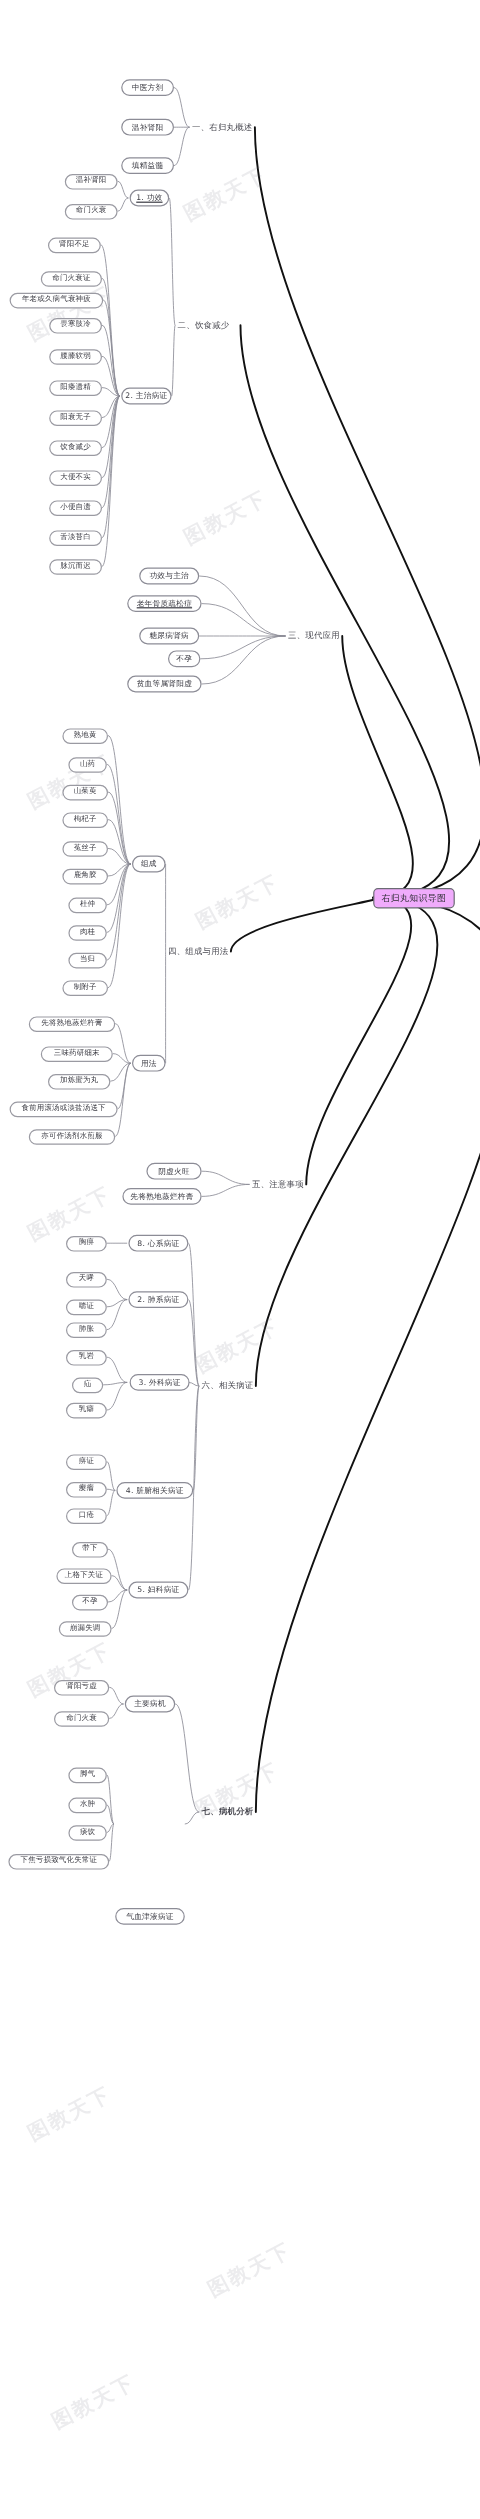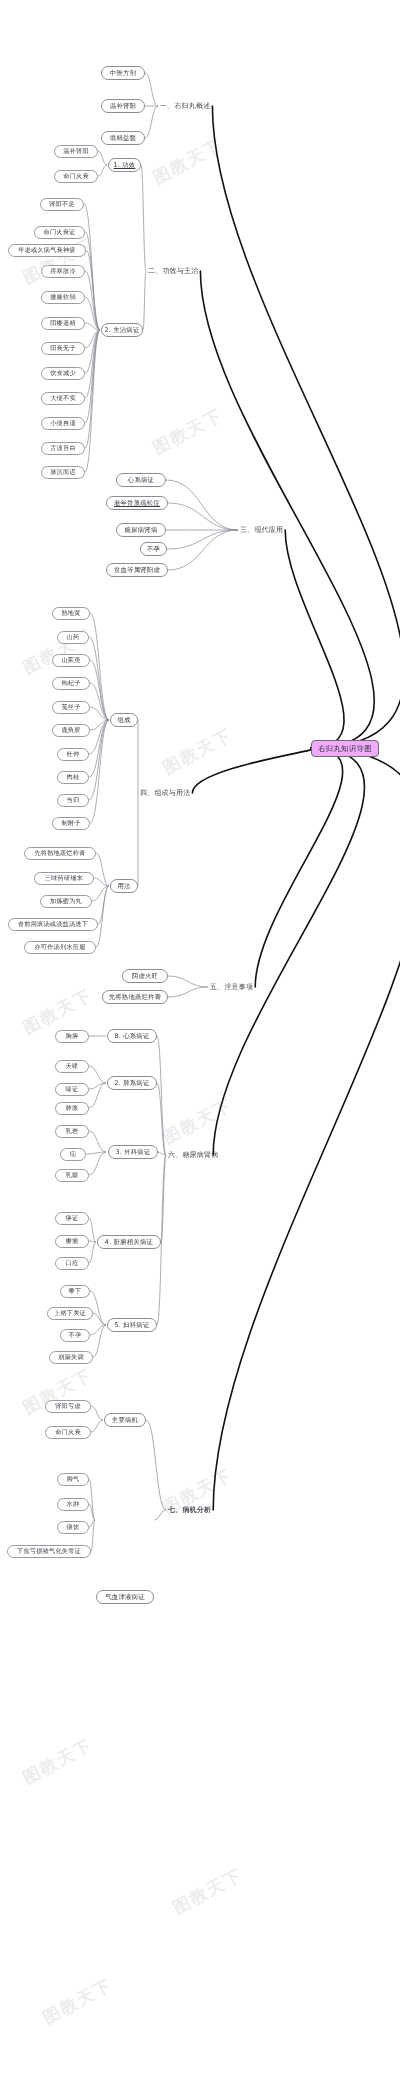--- a/index.html
+++ b/index.html
@@ -180,39 +180,39 @@
   <div class="wm" style="left:160px;top:1480px">图教天下</div>
   <div class="wm" style="left:20px;top:1750px">图教天下</div>
   <div class="wm" style="left:170px;top:1880px">图教天下</div>
   <div class="wm" style="left:40px;top:1990px">图教天下</div>
 
   <div id="nodes">
       <div class="node lvl1" style="left: 160px; top: 100px;">一、右归丸概述</div>
       <div class="node lvl2" style="left: 101px; top: 66px; width: 44px; height: 14px;">中医方剂</div>
       <div class="node lvl2" style="left: 101px; top: 99px; width: 44px; height: 14px;">温补肾阳</div>
       <div class="node lvl2" style="left: 101px; top: 131px; width: 44px; height: 14px;">填精益髓</div>
-      <div class="node lvl1" style="left: 148px; top: 265px;">二、功效与主治</div>
+      <div class="node lvl1" style="left: 148px; top: 265px;">二、饮食减少</div>
       <div class="node lvl2" style="left: 108px; top: 158px; width: 33px; height: 14px; text-decoration: underline;">1. 功效</div>
       <div class="node " style="left: 54px; top: 144.5px; width: 44px; height: 13px;">温补肾阳</div>
       <div class="node " style="left: 54px; top: 169.5px; width: 44px; height: 13px;">命门火衰</div>
       <div class="node lvl2" style="left: 101px; top: 323px; width: 42px; height: 14px;">2. 主治病证</div>
       <div class="node " style="left: 40px; top: 197.5px; width: 44px; height: 13px;">肾阳不足</div>
       <div class="node " style="left: 34px; top: 225.5px; width: 51px; height: 13px;">命门火衰证</div>
       <div class="node " style="left: 8px; top: 243.5px; width: 78px; height: 13px;">年老或久病气衰神疲</div>
       <div class="node " style="left: 41px; top: 264.5px; width: 44px; height: 13px;">畏寒肢冷</div>
       <div class="node " style="left: 41px; top: 290.5px; width: 44px; height: 13px;">腰膝软弱</div>
       <div class="node " style="left: 41px; top: 316.5px; width: 44px; height: 13px;">阳痿遗精</div>
       <div class="node " style="left: 41px; top: 341.5px; width: 44px; height: 13px;">阳衰无子</div>
       <div class="node " style="left: 41px; top: 366.5px; width: 44px; height: 13px;">饮食减少</div>
       <div class="node " style="left: 41px; top: 391.5px; width: 44px; height: 13px;">大便不实</div>
       <div class="node " style="left: 41px; top: 416.5px; width: 44px; height: 13px;">小便自遗</div>
       <div class="node " style="left: 41px; top: 441.5px; width: 44px; height: 13px;">舌淡苔白</div>
       <div class="node " style="left: 41px; top: 465.5px; width: 44px; height: 13px;">脉沉而迟</div>
       <div class="node lvl1" style="left: 240px; top: 524px;">三、现代应用</div>
-      <div class="node lvl2" style="left: 116px; top: 473px; width: 50px; height: 14px;">心系病证</div>
+      <div class="node lvl2" style="left: 116px; top: 473px; width: 50px; height: 14px;">功效与主治</div>
       <div class="node lvl2" style="left: 106px; top: 496px; width: 62px; height: 14px; text-decoration: underline;">老年骨质疏松症</div>
       <div class="node lvl2" style="left: 116px; top: 523px; width: 50px; height: 14px;">糖尿病肾病</div>
       <div class="node lvl2" style="left: 140px; top: 542px; width: 27px; height: 14px;">不孕</div>
       <div class="node lvl2" style="left: 106px; top: 563px; width: 62px; height: 14px;">贫血等属肾阳虚</div>
       <div class="node lvl1" style="left: 140px; top: 787px;">四、组成与用法</div>
       <div class="node lvl2" style="left: 110px; top: 713px; width: 28px; height: 14px;">组成</div>
       <div class="node " style="left: 52px; top: 606.5px; width: 38px; height: 13px;">熟地黄</div>
       <div class="node " style="left: 57px; top: 630.5px; width: 32px; height: 13px;">山药</div>
       <div class="node " style="left: 52px; top: 653.5px; width: 38px; height: 13px;">山茱萸</div>
       <div class="node " style="left: 52px; top: 676.5px; width: 38px; height: 13px;">枸杞子</div>
@@ -224,21 +224,21 @@
       <div class="node " style="left: 52px; top: 816.5px; width: 38px; height: 13px;">制附子</div>
       <div class="node lvl2" style="left: 110px; top: 879px; width: 28px; height: 14px;">用法</div>
       <div class="node " style="left: 24px; top: 846.5px; width: 72px; height: 13px;">先将熟地蒸烂杵膏</div>
       <div class="node " style="left: 34px; top: 871.5px; width: 60px; height: 13px;">三味药研细末</div>
       <div class="node " style="left: 40px; top: 894.5px; width: 52px; height: 13px;">加炼蜜为丸</div>
       <div class="node " style="left: 8px; top: 917.5px; width: 90px; height: 13px;">食前用滚汤或淡盐汤送下</div>
       <div class="node " style="left: 24px; top: 940.5px; width: 72px; height: 13px;">亦可作汤剂水煎服</div>
       <div class="node lvl1" style="left: 210px; top: 981px;">五、注意事项</div>
       <div class="node lvl2" style="left: 122px; top: 969px; width: 46px; height: 14px;">阴虚火旺</div>
       <div class="node lvl2" style="left: 102px; top: 990px; width: 66px; height: 14px;">先将熟地蒸烂杵膏</div>
-      <div class="node lvl1" style="left: 168px; top: 1149px;">六、糖尿病肾病</div>
+      <div class="node lvl1" style="left: 168px; top: 1149px;">六、相关病证</div>
       <div class="node lvl2" style="left: 107px; top: 1029px; width: 50px; height: 14px;">8. 心系病证</div>
       <div class="node " style="left: 55px; top: 1029.5px; width: 34px; height: 13px;">胸痹</div>
       <div class="node lvl2" style="left: 107px; top: 1076px; width: 50px; height: 14px;">2. 肺系病证</div>
       <div class="node " style="left: 55px; top: 1059.5px; width: 34px; height: 13px;">天哮</div>
       <div class="node " style="left: 55px; top: 1082.5px; width: 34px; height: 13px;">喘证</div>
       <div class="node " style="left: 55px; top: 1101.5px; width: 34px; height: 13px;">肺胀</div>
       <div class="node lvl2" style="left: 108px; top: 1145px; width: 50px; height: 14px;">3. 外科病证</div>
       <div class="node " style="left: 55px; top: 1124.5px; width: 34px; height: 13px;">乳岩</div>
       <div class="node " style="left: 60px; top: 1147.5px; width: 26px; height: 13px;">疝</div>
       <div class="node " style="left: 55px; top: 1168.5px; width: 34px; height: 13px;">乳癖</div>

